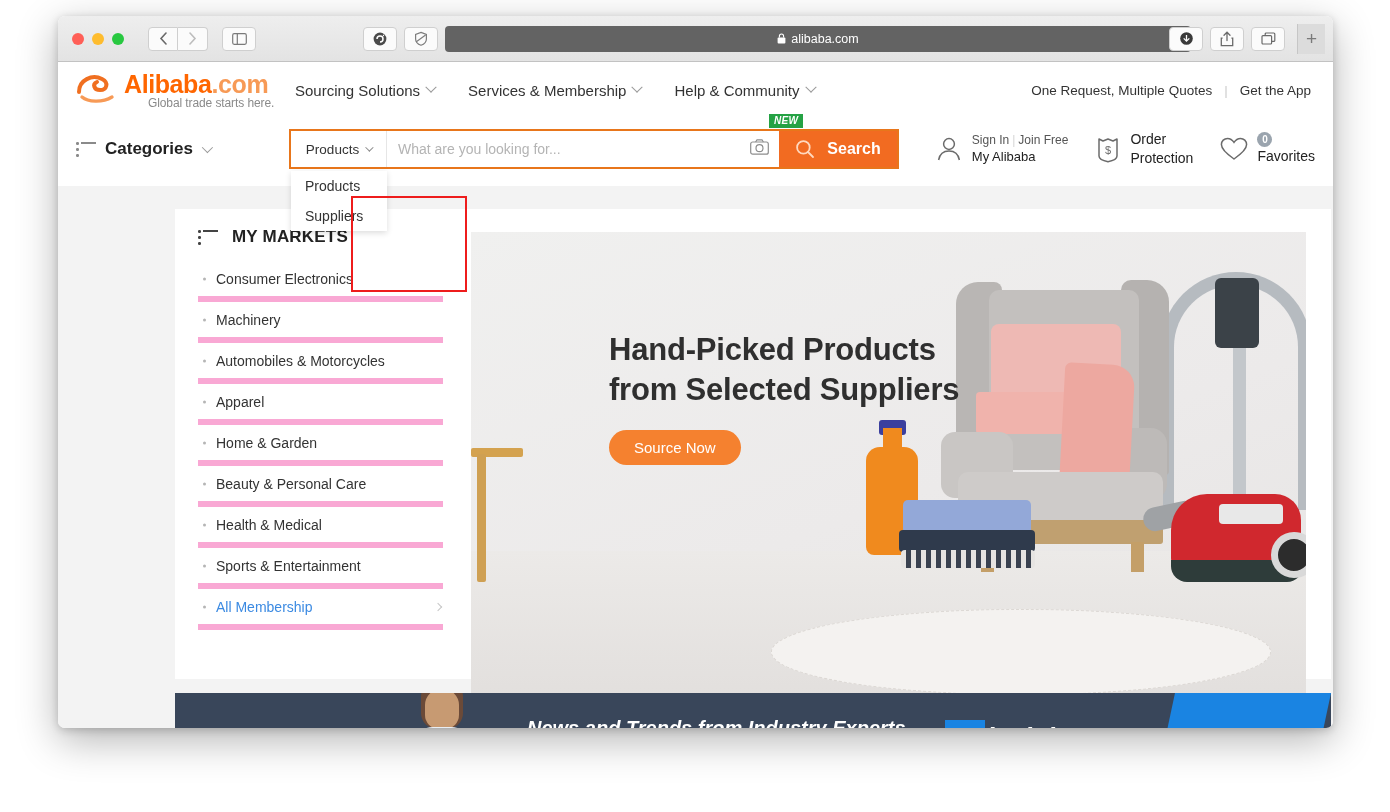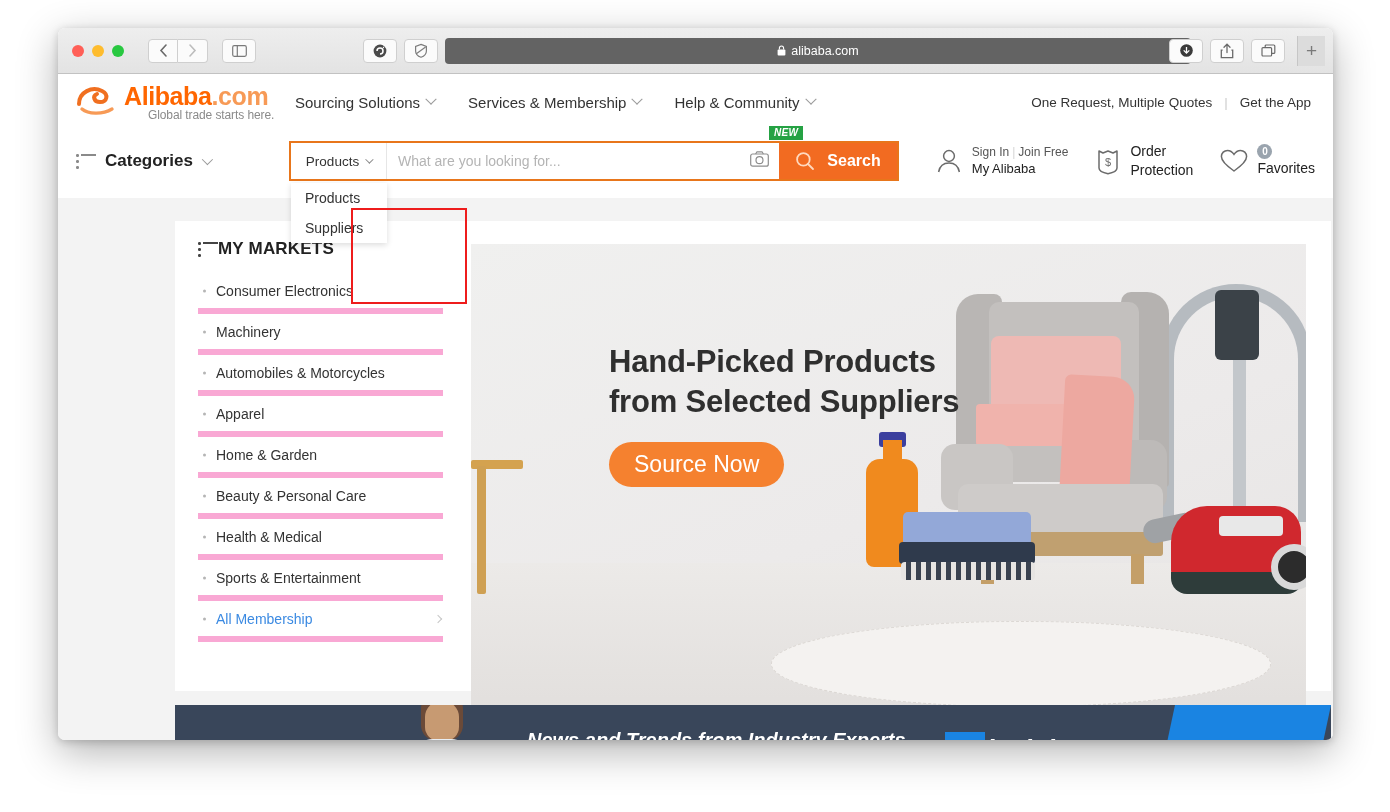--- a/index.html
+++ b/index.html
@@ -6,21 +6,21 @@
   html, body {
     width: 1390px; height: 812px;
     background: #ffffff;
     font-family: "Liberation Sans", sans-serif;
     overflow: hidden;
   }
 
   
   #browser-window {
     position: absolute;
-    left: 58px; top: 28px;
+    left: 58px; top: 16px;
     width: 1275px; height: 712px;
     background: #ffffff;
     border-radius: 7px;
     box-shadow: 0 12px 40px rgba(0,0,0,0.30), 0 2px 8px rgba(0,0,0,0.18);
     overflow: hidden;
   }
   #toolbar {
     position: relative;
     height: 46px;
     background: linear-gradient(to bottom, #eeeeee, #e3e3e3);
@@ -275,21 +275,21 @@
   }
   #content-card {
     position: absolute;
     left: 117px; top: 23px;
     width: 1156px; height: 470px;
     background: #ffffff;
     display: flex;
   }
   #sidebar { width: 290px; padding: 18px 22px 0 23px; }
   #my-markets {
-    display: flex; align-items: center; gap: 0;
+    display: flex; align-items: center; gap: 14px;
     font-size: 17px; font-weight: bold; color: #222;
     letter-spacing: 0.2px;
     margin-bottom: 14px;
   }
   .mm-icon { display: inline-block; width: 20px; height: 14px; position: relative; }
   .mm-icon i { position: absolute; left: 5px; height: 2px; background: #444; width: 15px; }
   .mm-icon i:nth-child(1) { top: 0; }
   .mm-icon i:nth-child(2) { top: 6px; }
   .mm-icon i:nth-child(3) { top: 12px; }
   .mm-icon b { position: absolute; left: 0; width: 2.5px; height: 2.5px; background: #444; border-radius: 50%; }
@@ -336,21 +336,21 @@
     font-size: 31px; font-weight: bold;
     color: #2f2f2f; line-height: 1.28;
     letter-spacing: -0.2px;
     white-space: pre-line;
   }
   #source-now {
     margin-top: 21px;
     display: inline-block;
     background: #f5812f;
     color: #ffffff;
-    font-size: 23px;
+    font-size: 15px;
     padding: 9px 25px;
     border-radius: 24px;
     cursor: pointer;
   }
   
   .floor {
     position: absolute; left: 0; right: 0; bottom: 0; height: 150px;
     background: linear-gradient(to bottom, #eceae8, #e2dfdd);
   }
   .rug {

